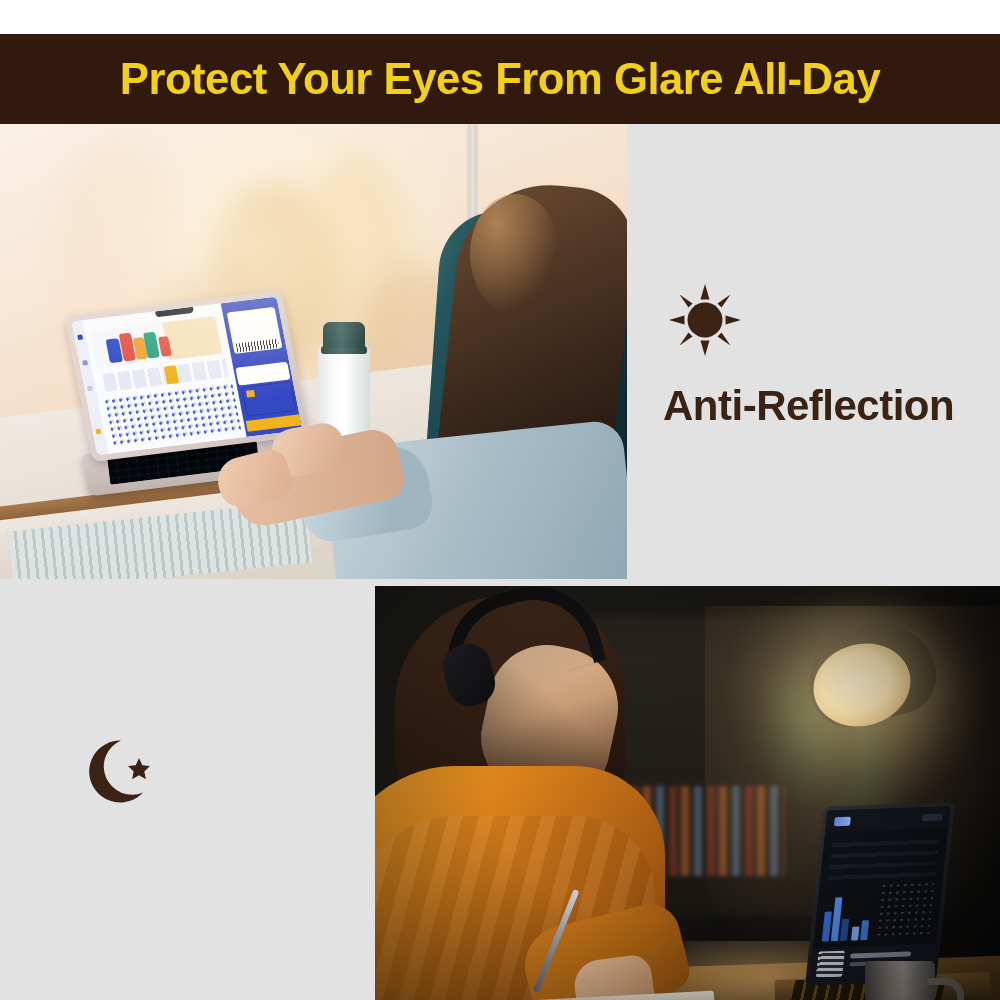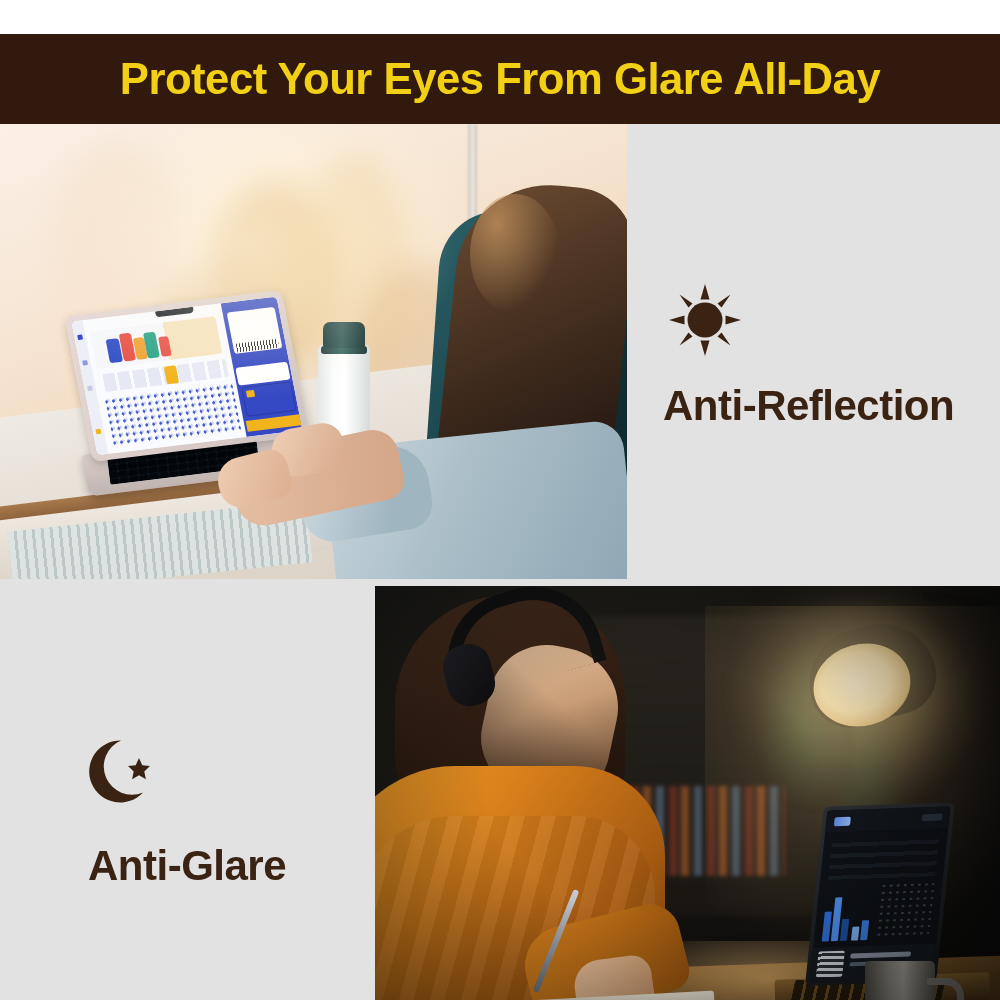--- a/index.html
+++ b/index.html
@@ -560,21 +560,20 @@
     <div class="feature-label" style="left:36px; top:258px; position:absolute;">Anti-Reflection</div>
   </div>
 
   <div class="feature" style="left:0; top:552px; width:375px; height:448px;">
     <div style="position:absolute; left:83px; top:150px;">
       <svg class="icon-svg" width="78" height="78" viewBox="0 0 78 78" aria-hidden="true">
         <path d="M60 56.5 A31 31 0 1 1 38 4.5 A25.5 25.5 0 0 0 60 56.5 Z" fill="#3B2314"></path>
         <polygon fill="#3B2314" points="56,22 59.3,29.2 67,30.1 61.3,35.4 62.9,43.2 56,39.3 49.1,43.2 50.7,35.4 45,30.1 52.7,29.2"></polygon>
       </svg>
     </div>
-    <div class="feature-label" style="left:88px; top:256px; position:absolute;">Anti-Glare</div>
   </div>
 
   <div class="panel photo-bottom">
     <div class="bp-room"></div>
     <div class="bp-shelf"></div>
     <div class="bp-books"></div>
     <div class="bp-plant"></div>
 
     <div class="bp-lamp-arm"></div>
     <div class="bp-lamp-shade"></div>

